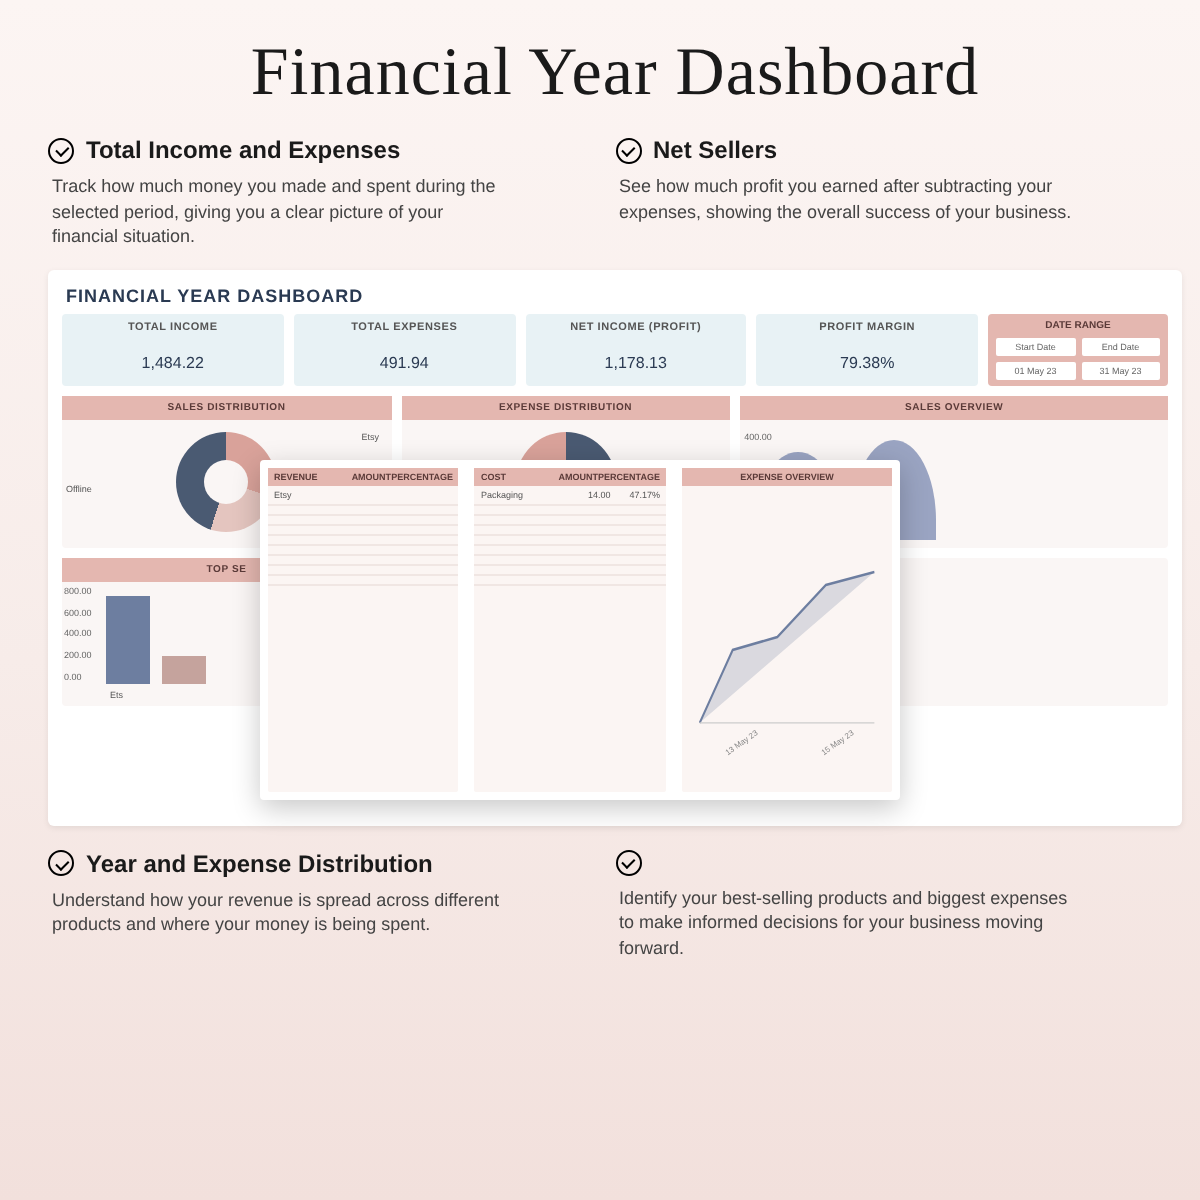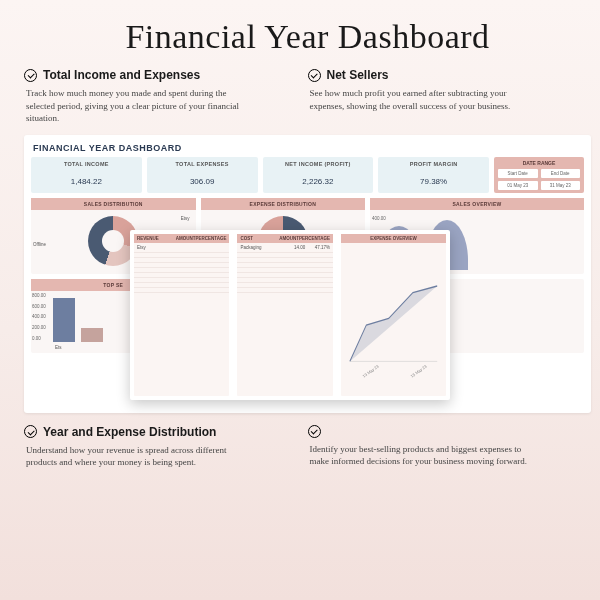--- a/index.html
+++ b/index.html
@@ -4,21 +4,21 @@
 <style>
 *{margin:0;padding:0;box-sizing:border-box}
 body{width:600px;height:600px;background:linear-gradient(180deg,#fcf5f3 0%,#f7ece9 55%,#f2e0dc 100%);font-family:Georgia,serif;color:#1a1a1a;overflow:hidden;position:relative}
 .page{padding:18px 9px 0 24px}
 h1{font-family:"Times New Roman",serif;font-weight:400;font-size:34px;text-align:center;letter-spacing:.5px;margin-bottom:12px}
 .feat{display:flex;margin-bottom:10px}
 .fcol{flex:1}
 .fhead{display:flex;align-items:center;gap:6px;font-family:Arial,sans-serif;font-size:12px;font-weight:600;margin-bottom:5px}
 .chk{width:13px;height:13px;border:1.6px solid #000;border-radius:50%;position:relative;flex-shrink:0}
 .chk::after{content:"";position:absolute;left:2.5px;top:3.5px;width:5px;height:2.5px;border-left:1.6px solid #000;border-bottom:1.6px solid #000;transform:rotate(-45deg)}
-.fdesc{font-family:Liberation Serif, serif;font-size:9px;line-height:1.4;color:#444;padding-left:2px;max-width:230px}
+.fdesc{font-family:Liberation Sans, sans-serif;font-size:9px;line-height:1.4;color:#444;padding-left:2px;max-width:230px}
 .dash{margin:6px 0 12px 0;background:#fff;border-radius:3px;box-shadow:0 1px 3px rgba(0,0,0,.08);padding:6px 7px;font-family:Arial,sans-serif;position:relative;height:278px;overflow:hidden}
 .dtitle{font-size:9px;letter-spacing:.5px;font-weight:600;color:#2a3a52;padding:2px 0 4px 2px}
 .kpirow{display:flex;gap:5px;margin-bottom:5px}
 .kpicard{flex:1;background:#e8f2f5;border-radius:2px;padding:4px 4px 6px 4px;text-align:center}
 .kl{font-size:5.5px;font-weight:600;letter-spacing:.3px;color:#555}
 .kv{font-size:8px;color:#2a3a52;margin-top:10px}
 .datecard{width:90px;background:#e4b7b0;border-radius:2px;padding:3px 4px;text-align:center}
 .dl{font-size:5px;font-weight:600;color:#5a3a38}
 .drow{display:flex;gap:3px;margin-top:3px}
 .dbox{flex:1;background:#fff;border-radius:1px;padding:2px 1px;font-size:4.5px;color:#666}
@@ -76,25 +76,25 @@
 
 <div class="dash">
   <div class="dtitle">FINANCIAL YEAR DASHBOARD</div>
   <div class="kpirow">
     <div class="kpicard">
           <div class="kl">TOTAL INCOME</div>
           <div class="kv">1,484.22</div>
         </div>
     <div class="kpicard">
           <div class="kl">TOTAL EXPENSES</div>
-          <div class="kv">306.09</div>
+          <div class="kv">491.94</div>
         </div>
     <div class="kpicard">
           <div class="kl">NET INCOME (PROFIT)</div>
-          <div class="kv">2,226.32</div>
+          <div class="kv">1,178.13</div>
         </div>
     <div class="kpicard">
           <div class="kl">PROFIT MARGIN</div>
           <div class="kv">79.38%</div>
         </div>
     <div class="datecard">
       <div class="dl">DATE RANGE</div>
       <div class="drow">
             <div class="dbox">Start Date</div>
             <div class="dbox">End Date</div>

